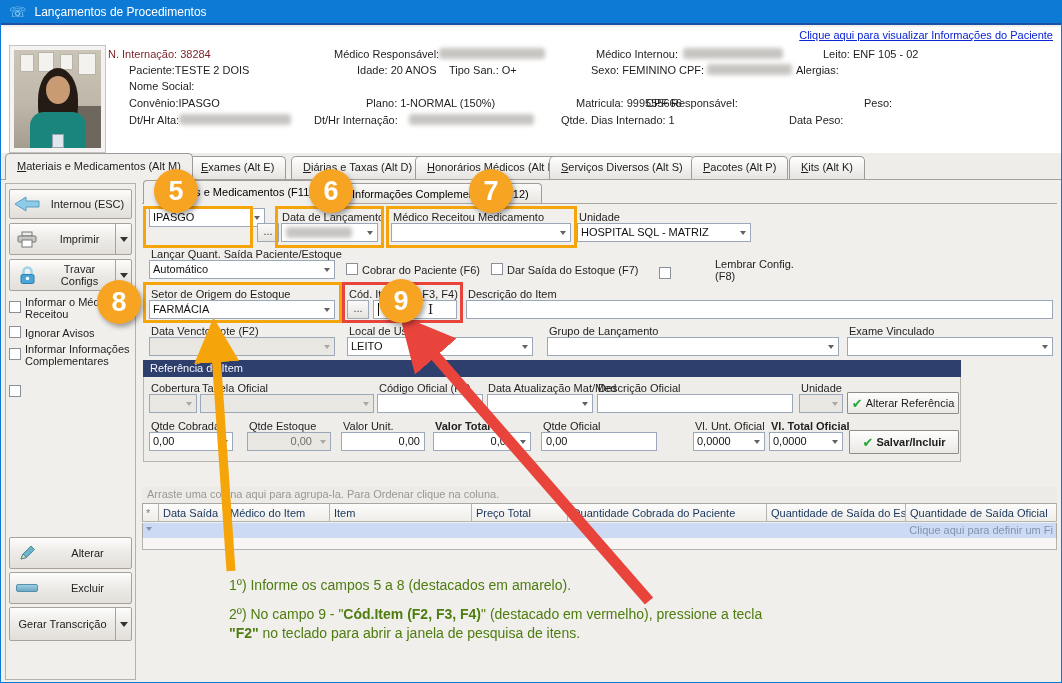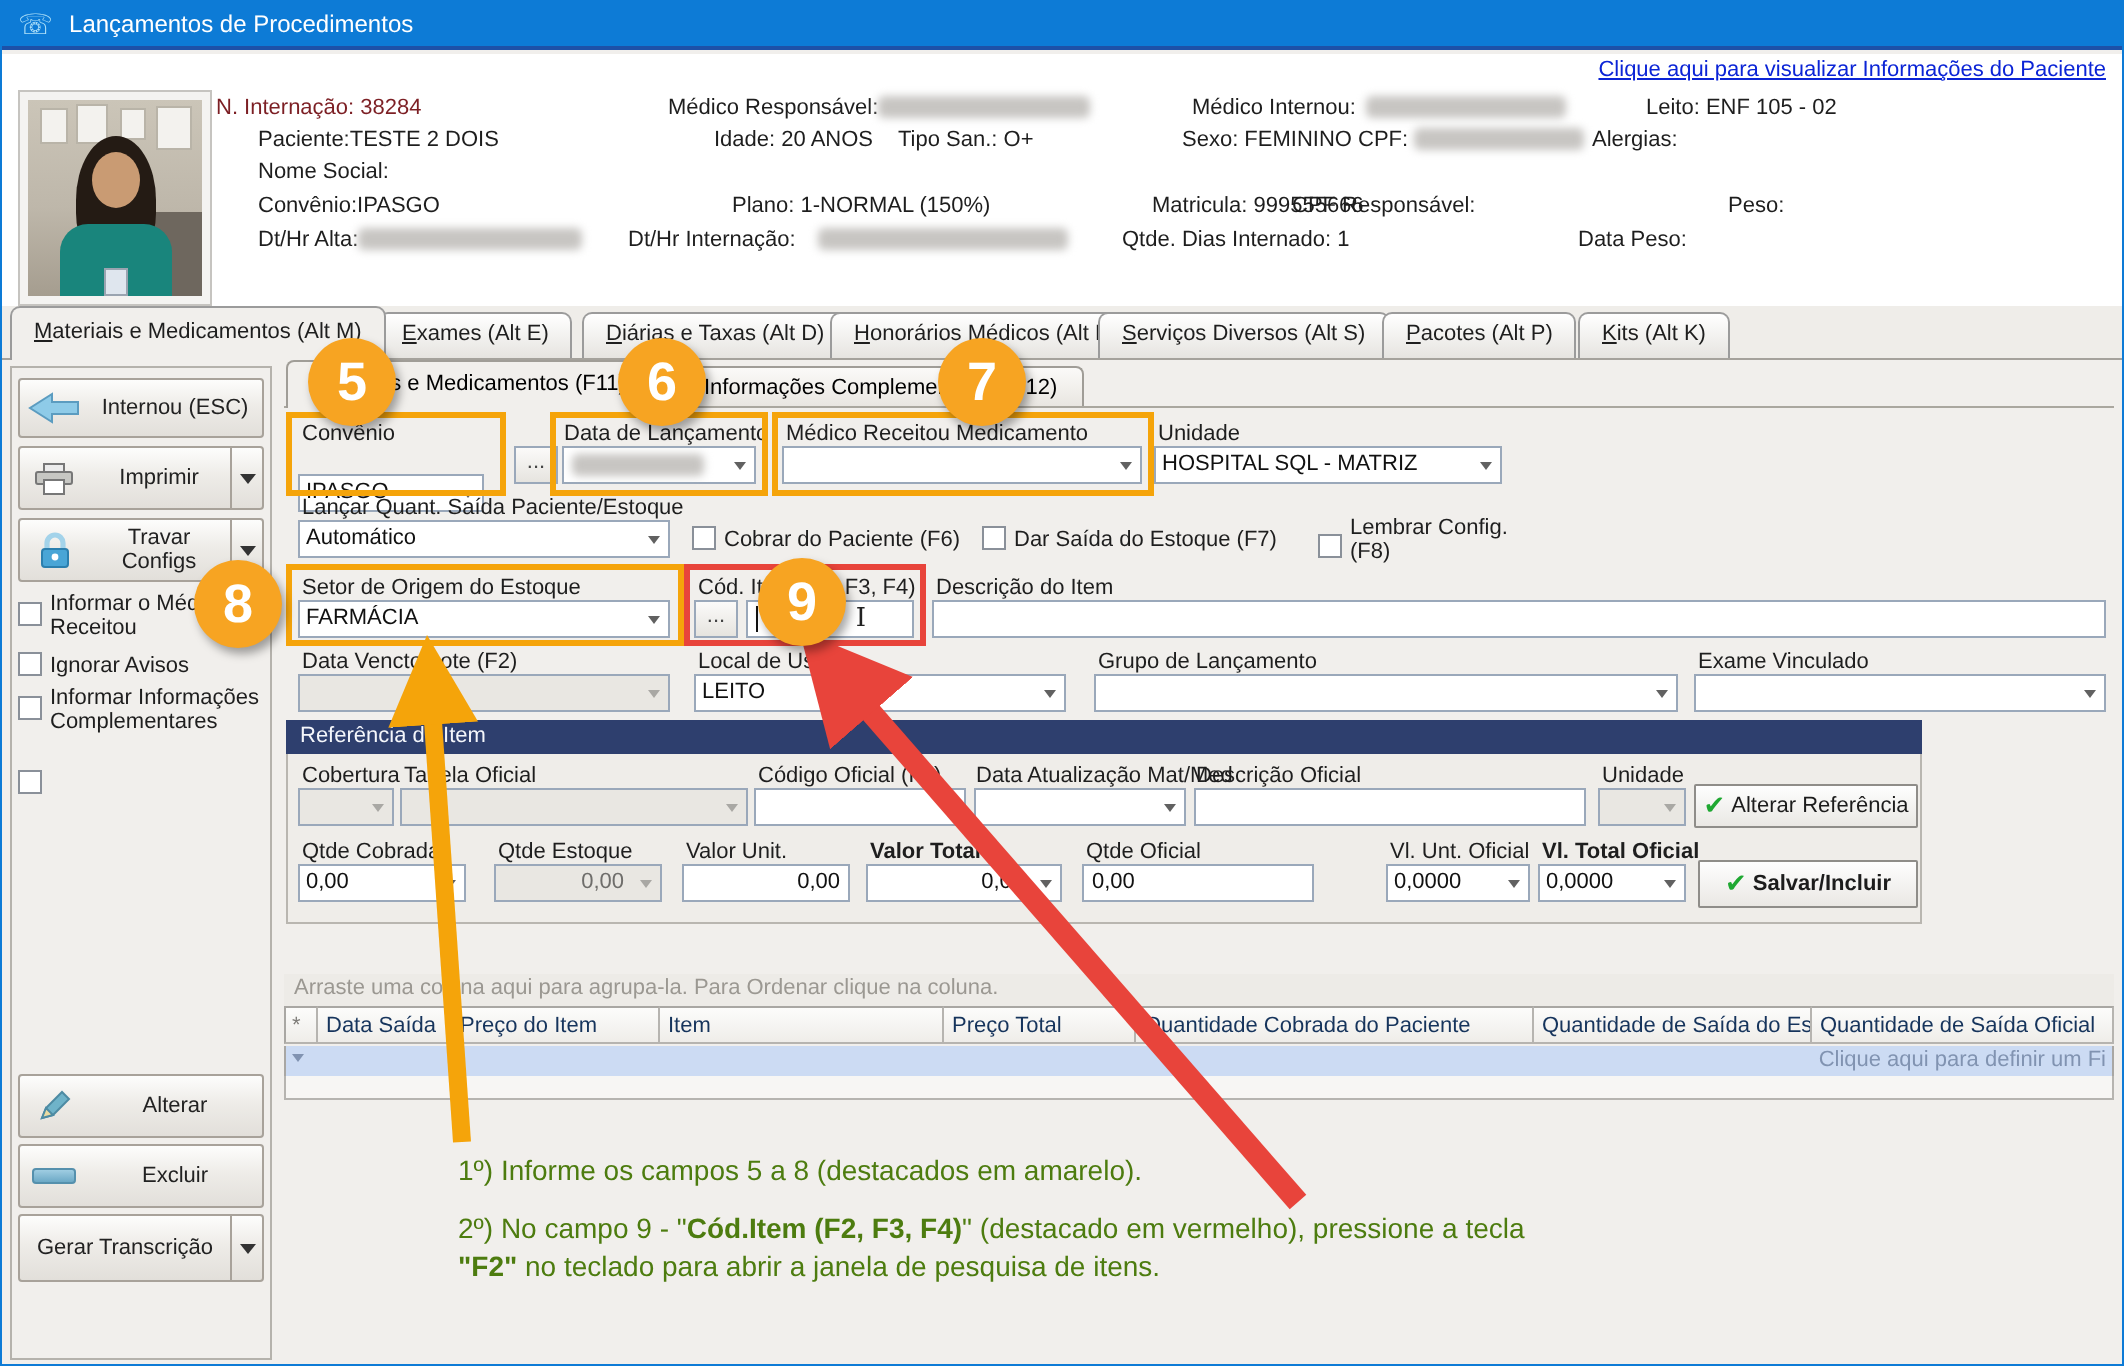--- a/index.html
+++ b/index.html
@@ -250,21 +250,21 @@
     <span class="cap">Excluir</span>
   </div>
   <div class="sbtn" style="top:606px;height:34px">
     <span class="cap">Gerar Transcrição</span>
     <span class="darr">
         <span class="tri"></span>
       </span>
   </div>
 
   <div class="lbl" style="left:150px;top:210px">Convênio</div>
-  <div class="dd" style="left:148px;top:236px;width:93px">
+  <div class="dd" style="left:148px;top:207px;width:116px">
     <span class="val">IPASGO</span>
       <span class="arw"></span>
   </div>
   <div class="mini" style="left:256px;top:222px;width:22px">...</div>
 
   <div class="lbl" style="left:281px;top:210px">Data de Lançamento</div>
   <div class="dd" style="left:280px;top:222px;width:97px">
     <span class="arw"></span>
   </div>
   <div class="blur" style="left:285px;top:226px;width:66px"></div>
@@ -283,21 +283,21 @@
   <div class="lbl" style="left:150px;top:247px">Lançar Quant. Saída Paciente/Estoque</div>
   <div class="dd" style="left:148px;top:259px;width:186px">
     <span class="val">Automático</span>
       <span class="arw"></span>
   </div>
   <div class="cb" style="left:345px;top:262px"></div>
   <div class="cblbl" style="left:361px;top:263px">Cobrar do Paciente (F6)</div>
   <div class="cb" style="left:490px;top:262px"></div>
   <div class="cblbl" style="left:506px;top:263px">Dar Saída do Estoque (F7)</div>
   <div class="cb" style="left:658px;top:266px"></div>
-  <div class="cblbl" style="left:674px;top:257px;width:82px">Lembrar Config. (F8)</div>
+  <div class="cblbl" style="left:714px;top:257px;width:82px">Lembrar Config. (F8)</div>
 
   <div class="lbl" style="left:150px;top:287px">Setor de Origem do Estoque</div>
   <div class="dd" style="left:148px;top:299px;width:186px">
     <span class="val">FARMÁCIA</span>
       <span class="arw"></span>
   </div>
   <div class="lbl" style="left:348px;top:287px">Cód. Item (F2, F3, F4)</div>
   <div class="mini" style="left:346px;top:299px;width:22px">...</div>
   <div class="txt" style="left:372px;top:299px;width:84px"></div>
   <div class="caret" style="left:377px;top:302px"></div>
@@ -380,21 +380,21 @@
       <span class="arw"></span>
   </div>
   <div class="gbtn bold" style="left:848px;top:429px;width:110px;height:24px">
     <span class="chkglyph">✔</span>
     <span>Salvar/Incluir</span>
   </div>
 
   <div class="ghint">Arraste uma coluna aqui para agrupa-la. Para Ordenar clique na coluna.</div>
   <div class="gh first" style="left:141px;width:17px">*</div>
   <div class="gh" style="left:158px;width:67px">Data Saída</div>
-  <div class="gh" style="left:225px;width:104px">Preço do Item</div>
+  <div class="gh" style="left:225px;width:104px">Médico do Item</div>
   <div class="gh" style="left:329px;width:142px">Item</div>
   <div class="gh" style="left:471px;width:96px">Preço Total</div>
   <div class="gh" style="left:567px;width:199px">Quantidade Cobrada do Paciente</div>
   <div class="gh" style="left:766px;width:139px">Quantidade de Saída do Estoque</div>
   <div class="gh" style="left:905px;width:151px">Quantidade de Saída Oficial</div>
   <div class="frow">Clique aqui para definir um Fi</div>
   <div class="funnel"></div>
   <div class="erow"></div>
 
   <div class="step" style="left:228px;top:576px">

